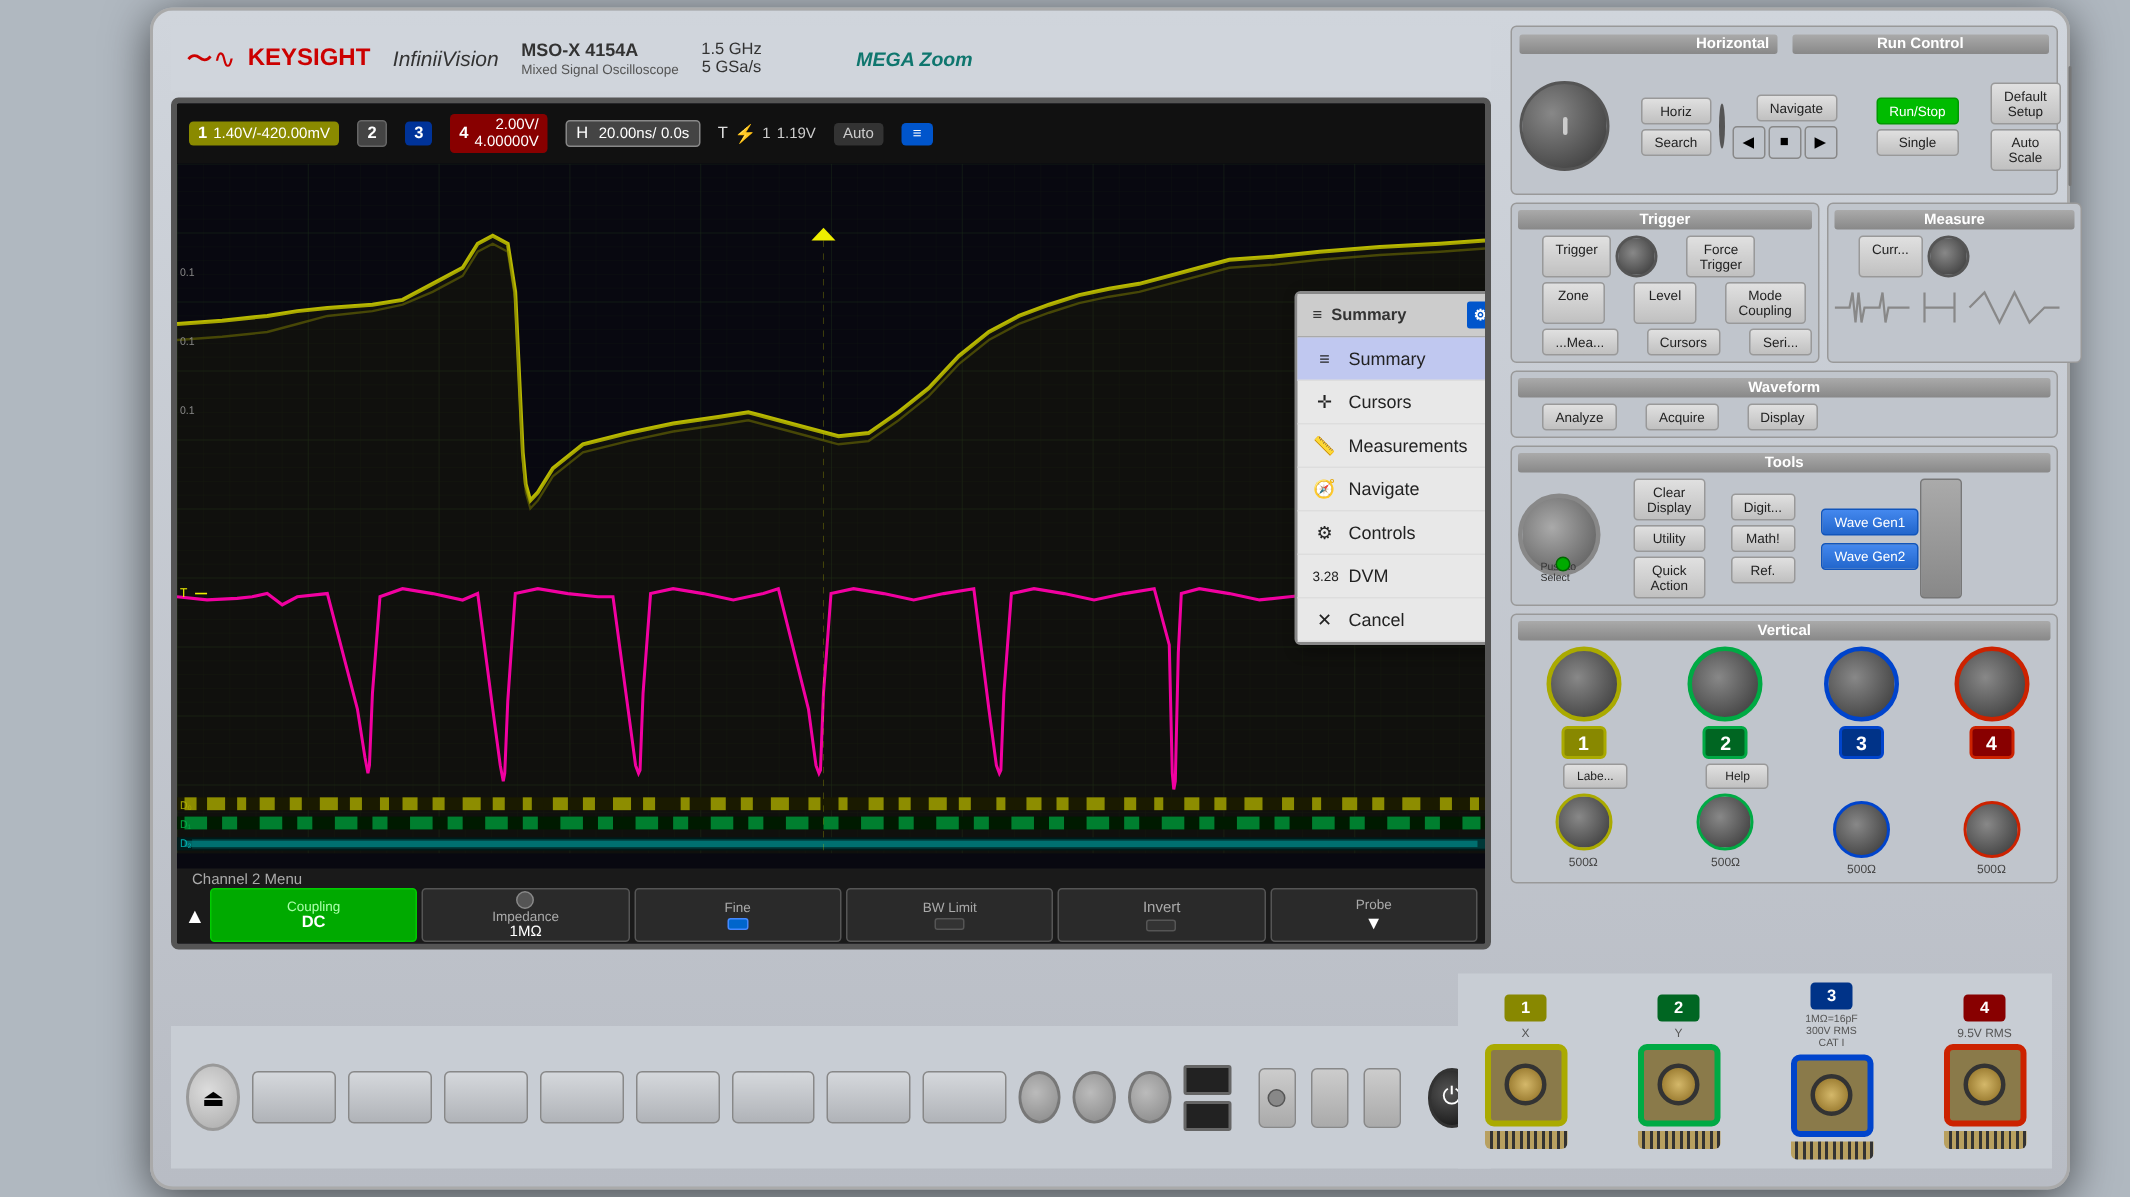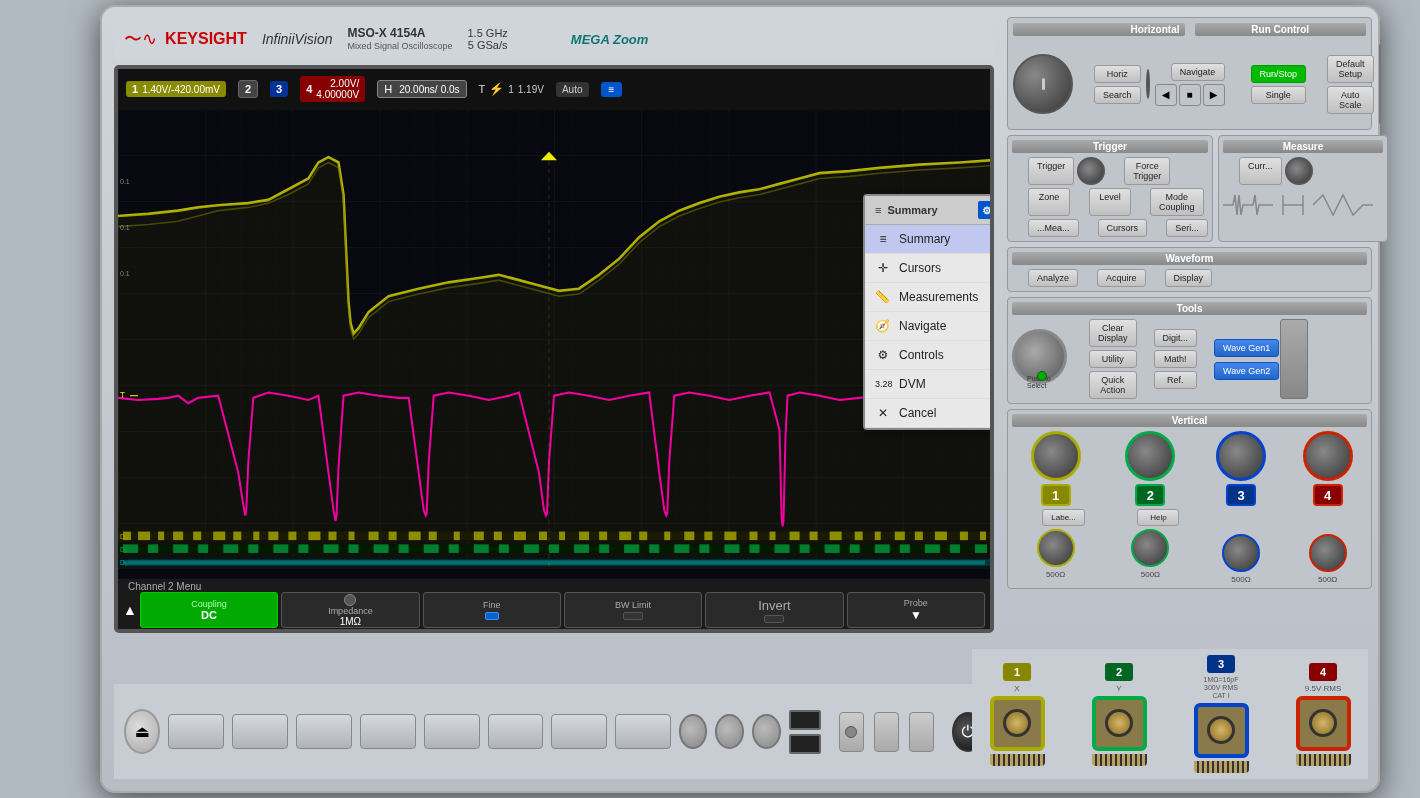--- a/index.html
+++ b/index.html
@@ -740,21 +740,21 @@
           </div>
           <div style="flex:1;background:#2a2a2a;border:1px solid #555;border-radius:3px;display:flex;flex-direction:column;align-items:center;justify-content:center;height:36px;cursor:pointer;">
             <span style="color:#aaa;font-size:9px;">Fine</span>
             <div style="width:14px;height:8px;background:#0066cc;border:1px solid #4488ff;border-radius:2px;margin-top:2px;"></div>
           </div>
           <div style="flex:1;background:#2a2a2a;border:1px solid #555;border-radius:3px;display:flex;flex-direction:column;align-items:center;justify-content:center;height:36px;cursor:pointer;">
             <span style="color:#aaa;font-size:9px;">BW Limit</span>
             <div style="width:20px;height:8px;background:#333;border:1px solid #555;border-radius:2px;margin-top:2px;"></div>
           </div>
           <div style="flex:1;background:#2a2a2a;border:1px solid #555;border-radius:3px;display:flex;flex-direction:column;align-items:center;justify-content:center;height:36px;cursor:pointer;">
-            <span style="color:#aaa;font-size:13px;">Invert</span>
+            <span style="color:#aaa;font-size:10px;">Invert</span>
             <div style="width:20px;height:8px;background:#333;border:1px solid #555;border-radius:2px;margin-top:2px;"></div>
           </div>
           <div style="flex:1;background:#2a2a2a;border:1px solid #555;border-radius:3px;display:flex;flex-direction:column;align-items:center;justify-content:center;height:36px;cursor:pointer;">
             <span style="color:#aaa;font-size:9px;">Probe</span>
             <span style="color:white;font-size:12px;">▼</span>
           </div>
         </div>
       </div>
 
       <div class="dropdown-menu">

